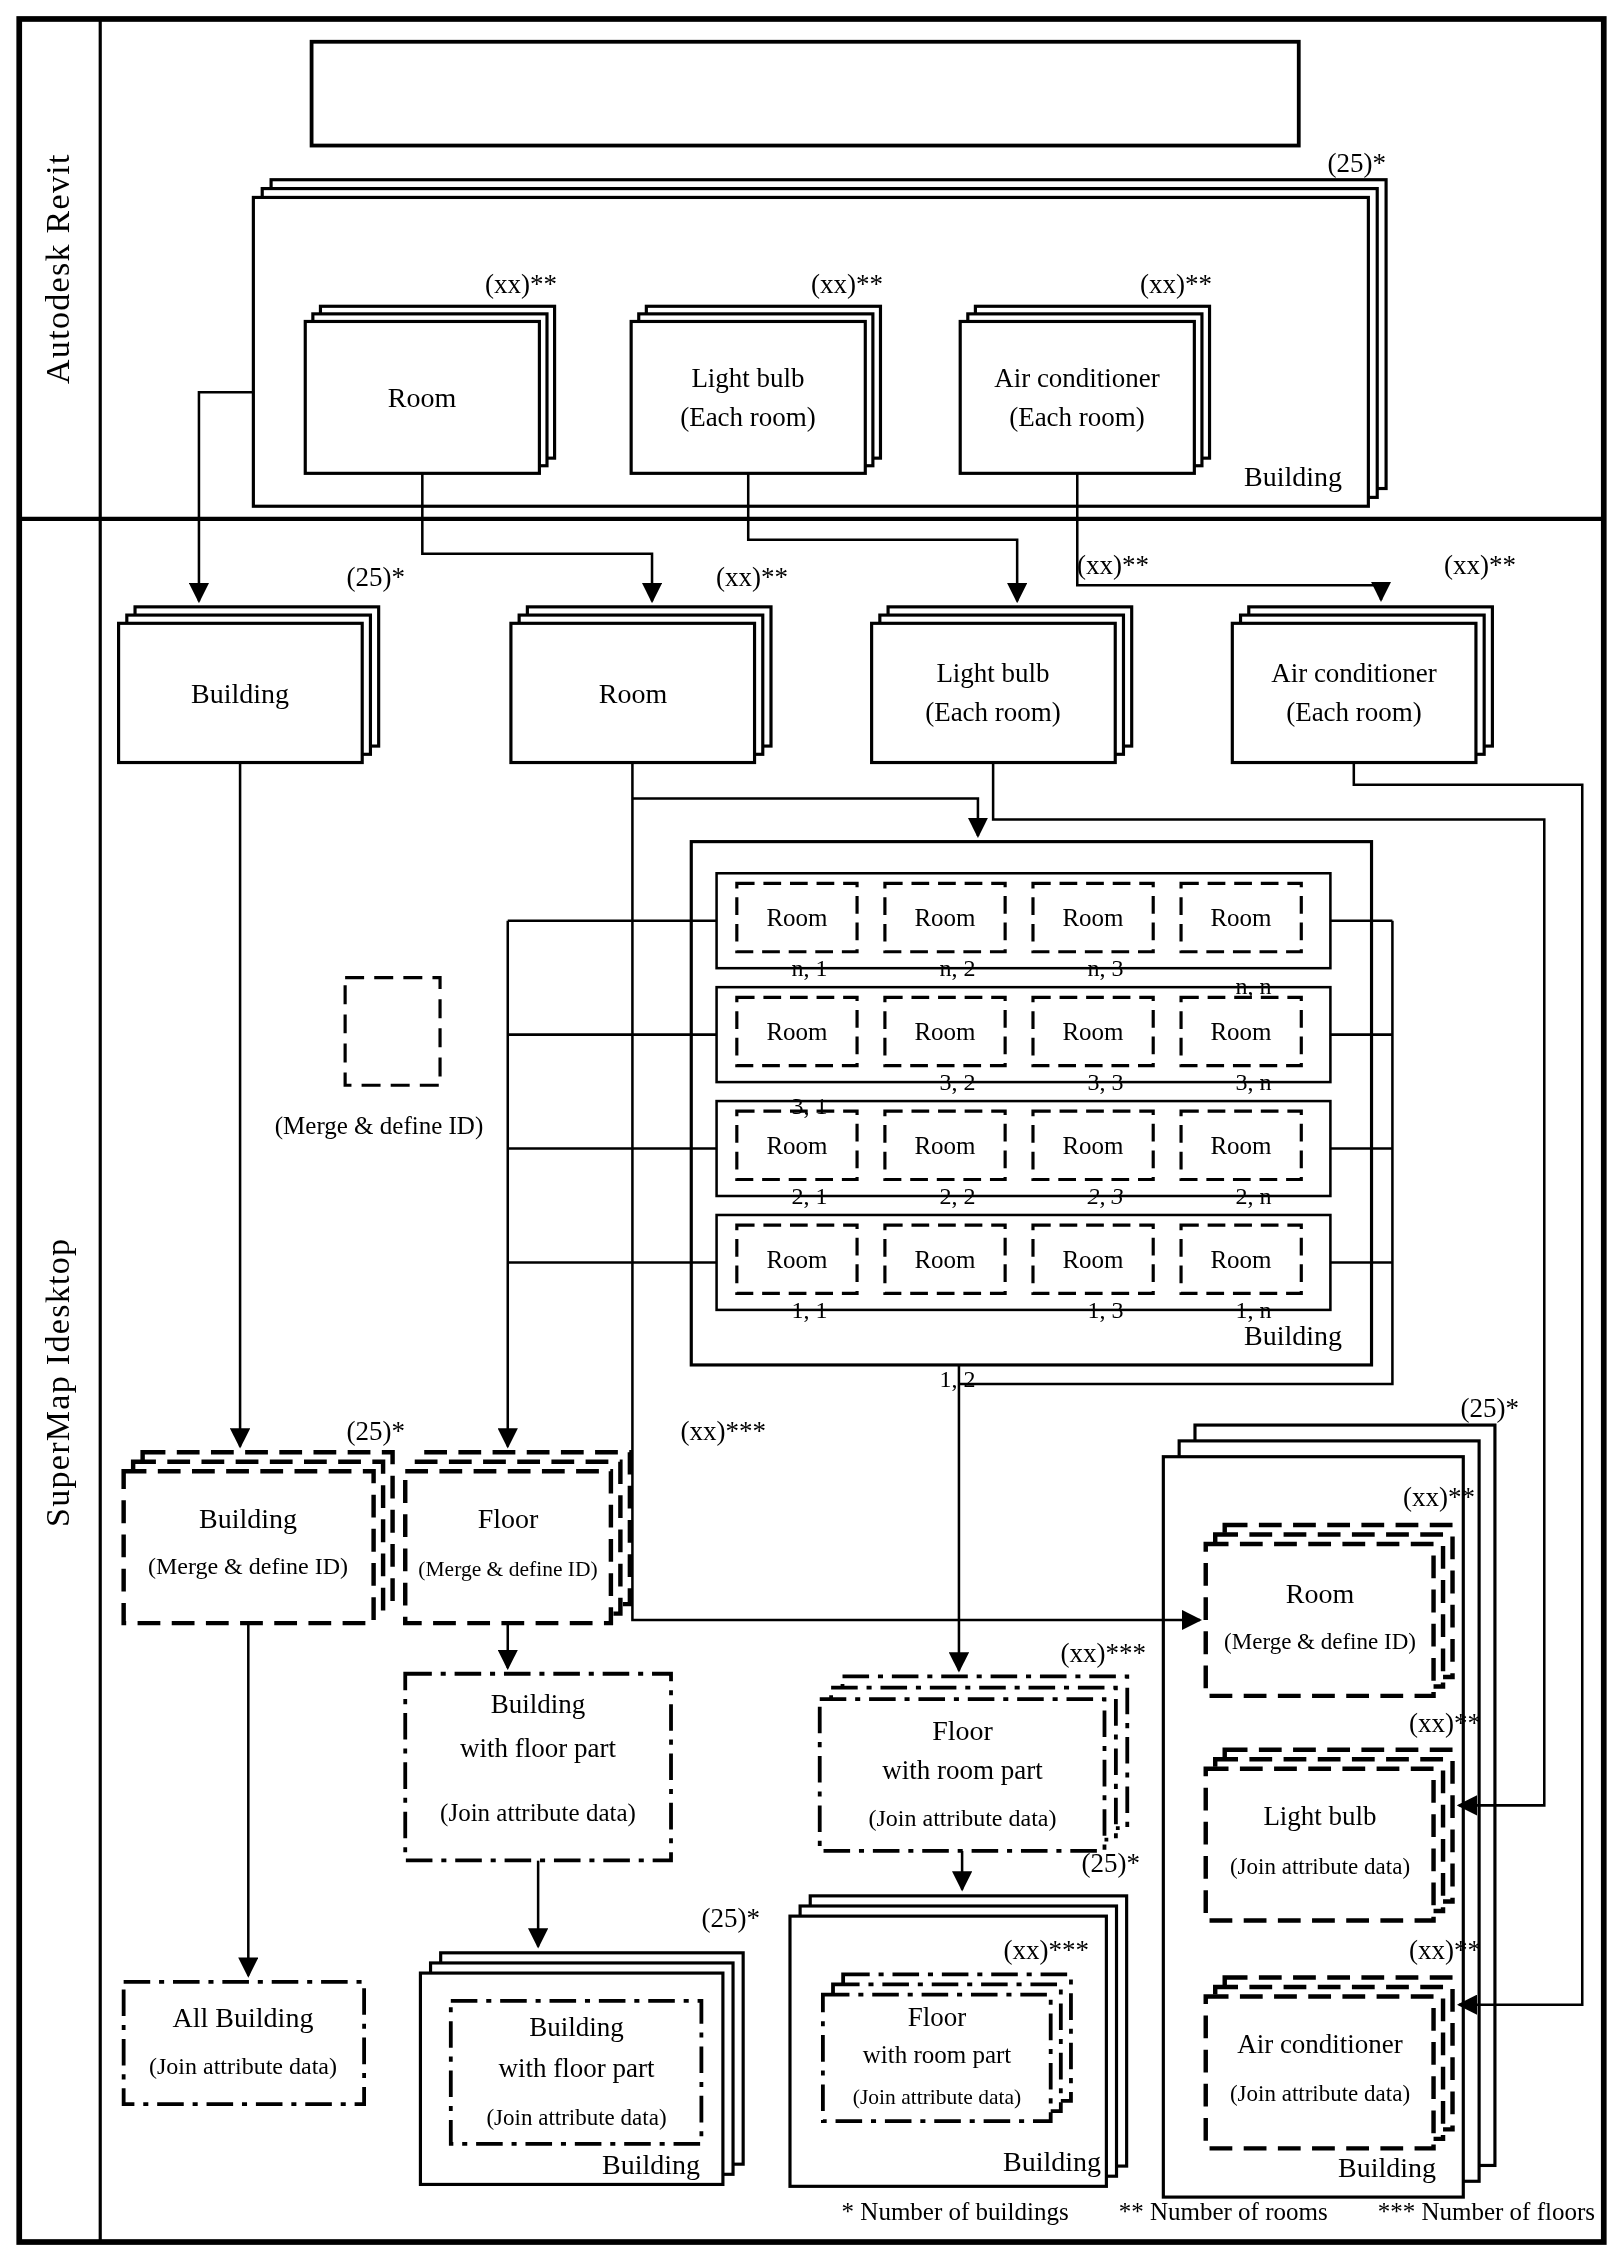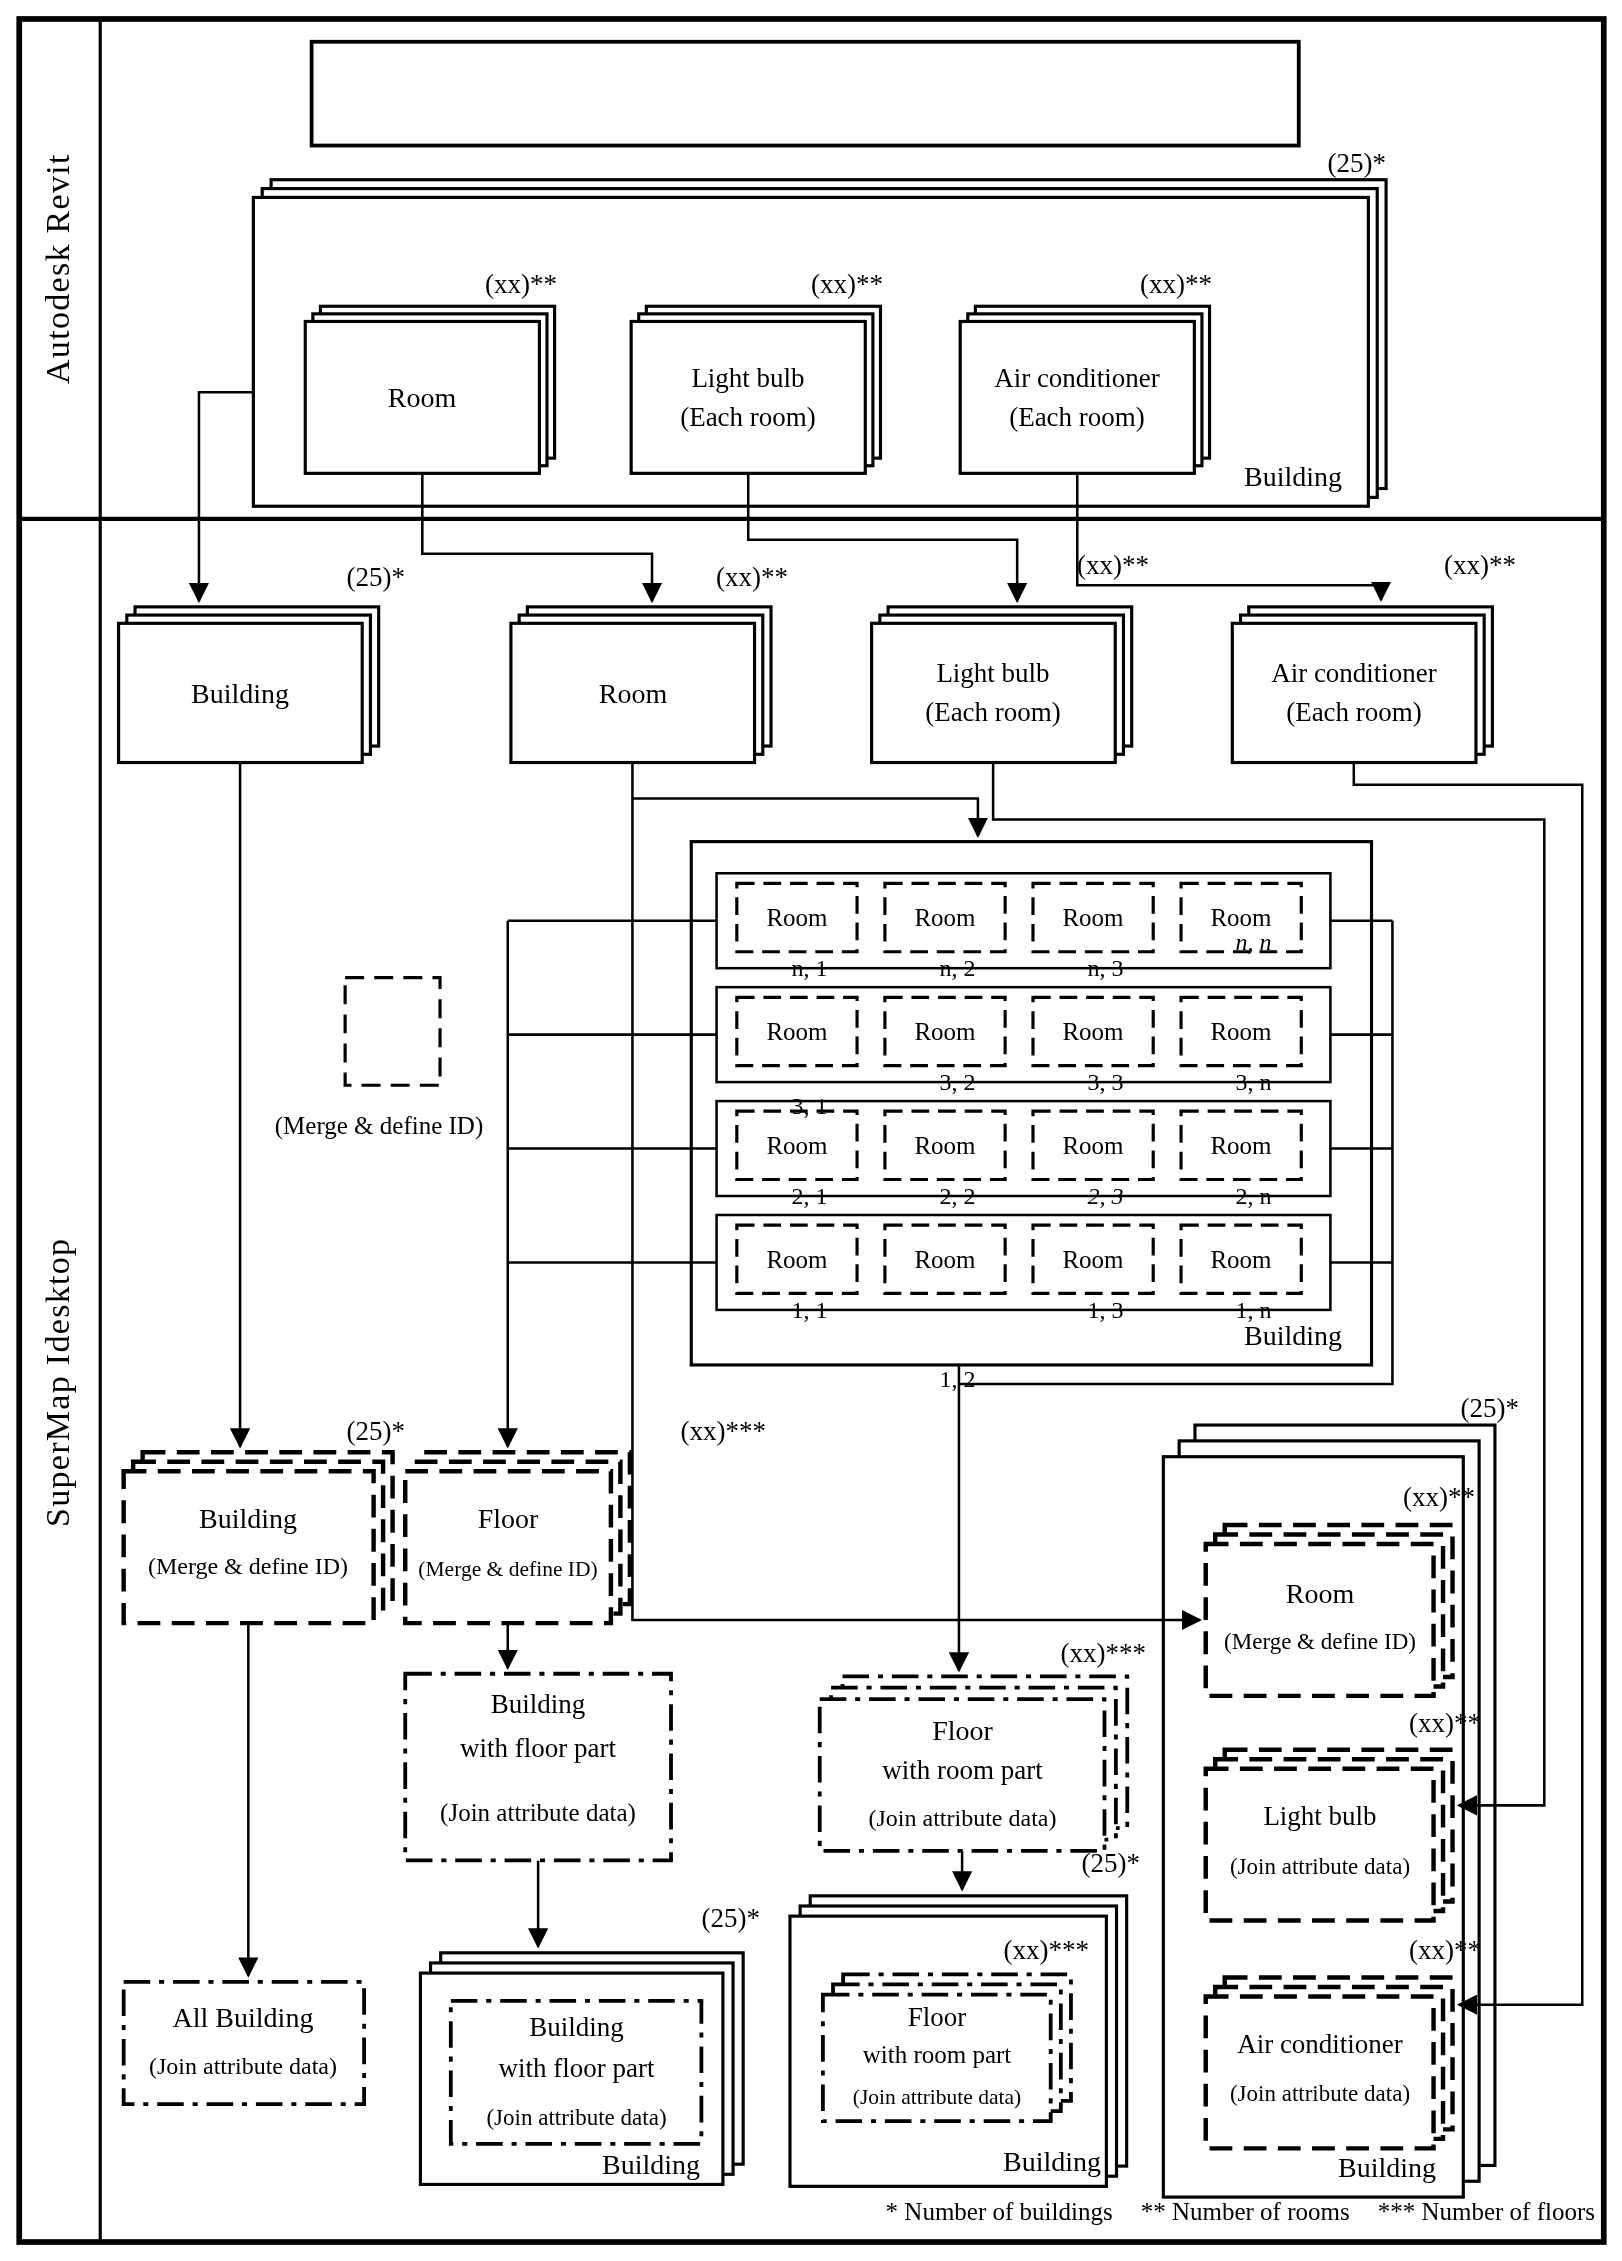--- a/index.html
+++ b/index.html
@@ -10,21 +10,21 @@
   .right{text-align:right;}
   .s34{font-size:21.5px;line-height:30px;}
   .s36{font-size:23px;line-height:32px;}
   .s38{font-size:24px;line-height:29px;}
   .s40{font-size:25px;line-height:33px;}
   .s42{font-size:27px;line-height:33px;}
   .s44{font-size:28px;line-height:35px;}
   .s46{font-size:29px;line-height:104px;}
   .vlabel{position:absolute;z-index:2;display:flex;align-items:center;justify-content:center;
           writing-mode:vertical-rl;transform:rotate(180deg);font-size:34px;letter-spacing:1.3px;}
-  .foot{position:absolute;z-index:2;display:flex;justify-content:flex-end;gap:28px;font-size:25px;line-height:35px;}
+  .foot{position:absolute;z-index:2;display:flex;justify-content:flex-end;gap:50px;font-size:25px;line-height:35px;}
 </style>
 </head>
 <body>
 
 <div id="canvas">
 
 <svg id="lines" width="1623" height="2261" viewBox="0 0 2564 3573">
   <defs>
     <marker id="arr" viewBox="0 0 10 10" refX="9" refY="5" markerWidth="8" markerHeight="8" orient="auto-start-reverse">
       <path d="M0,0 L10,5 L0,10 z" fill="#000"></path>
@@ -202,21 +202,21 @@
 <div class="t s40" style="left:1033px;top:1129px;width:120px;">Room</div>
 <div class="t s40" style="left:1181px;top:1129px;width:120px;">Room</div>
 <div class="t s40" style="left:737px;top:1243px;width:120px;">Room</div>
 <div class="t s40" style="left:885px;top:1243px;width:120px;">Room</div>
 <div class="t s40" style="left:1033px;top:1243px;width:120px;">Room</div>
 <div class="t s40" style="left:1181px;top:1243px;width:120px;">Room</div>
 
 <div class="t s38" style="left:765px;top:954px;width:89px;">n, 1</div>
 <div class="t s38" style="left:913px;top:954px;width:89px;">n, 2</div>
 <div class="t s38" style="left:1061px;top:954px;width:89px;">n, 3</div>
-<div class="t s38" style="left:1209px;top:928px;width:89px;font-style:italic;">n, n</div>
+<div class="t s38" style="left:1209px;top:972px;width:89px;">n, n</div>
 <div class="t s38" style="left:765px;top:1092px;width:89px;text-align:center;">3, 1</div>
 <div class="t s38" style="left:913px;top:1068px;width:89px;">3, 2</div>
 <div class="t s38" style="left:1061px;top:1068px;width:89px;">3, 3</div>
 <div class="t s38" style="left:1209px;top:1068px;width:89px;">3, n</div>
 <div class="t s38" style="left:765px;top:1182px;width:89px;">2, 1</div>
 <div class="t s38" style="left:913px;top:1182px;width:89px;">2, 2</div>
 <div class="t s38" style="left:1061px;top:1182px;width:89px;font-style:italic;">2, 3</div>
 <div class="t s38" style="left:1209px;top:1182px;width:89px;">2, n</div>
 <div class="t s38" style="left:765px;top:1296px;width:89px;">1, 1</div>
 <div class="t s38" style="left:913px;top:1365px;width:89px;">1, 2</div>

